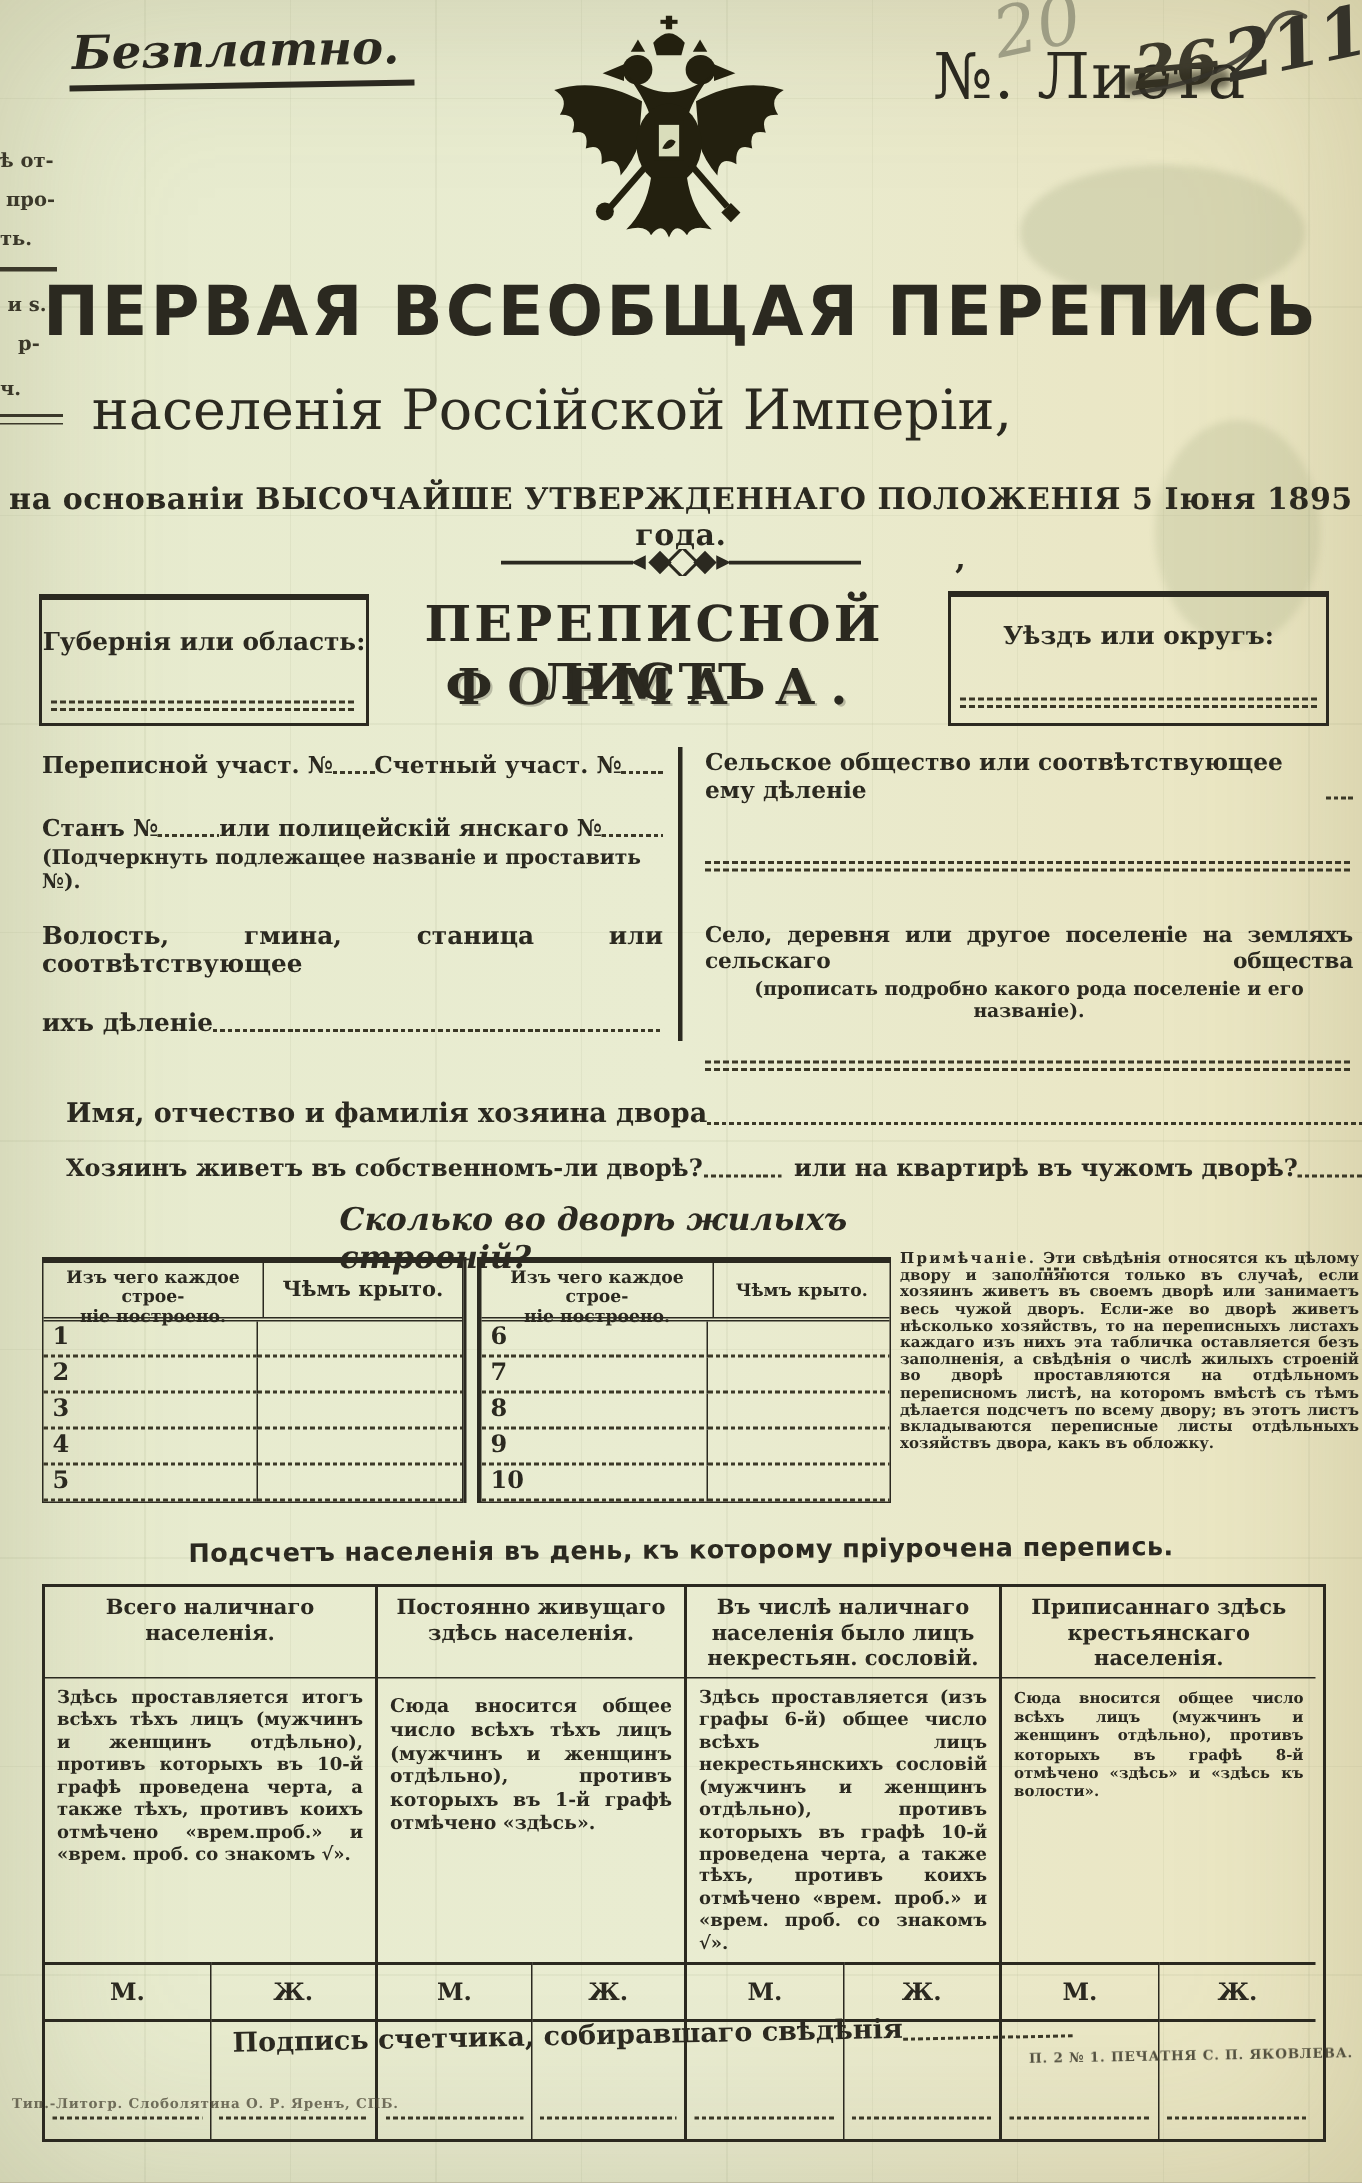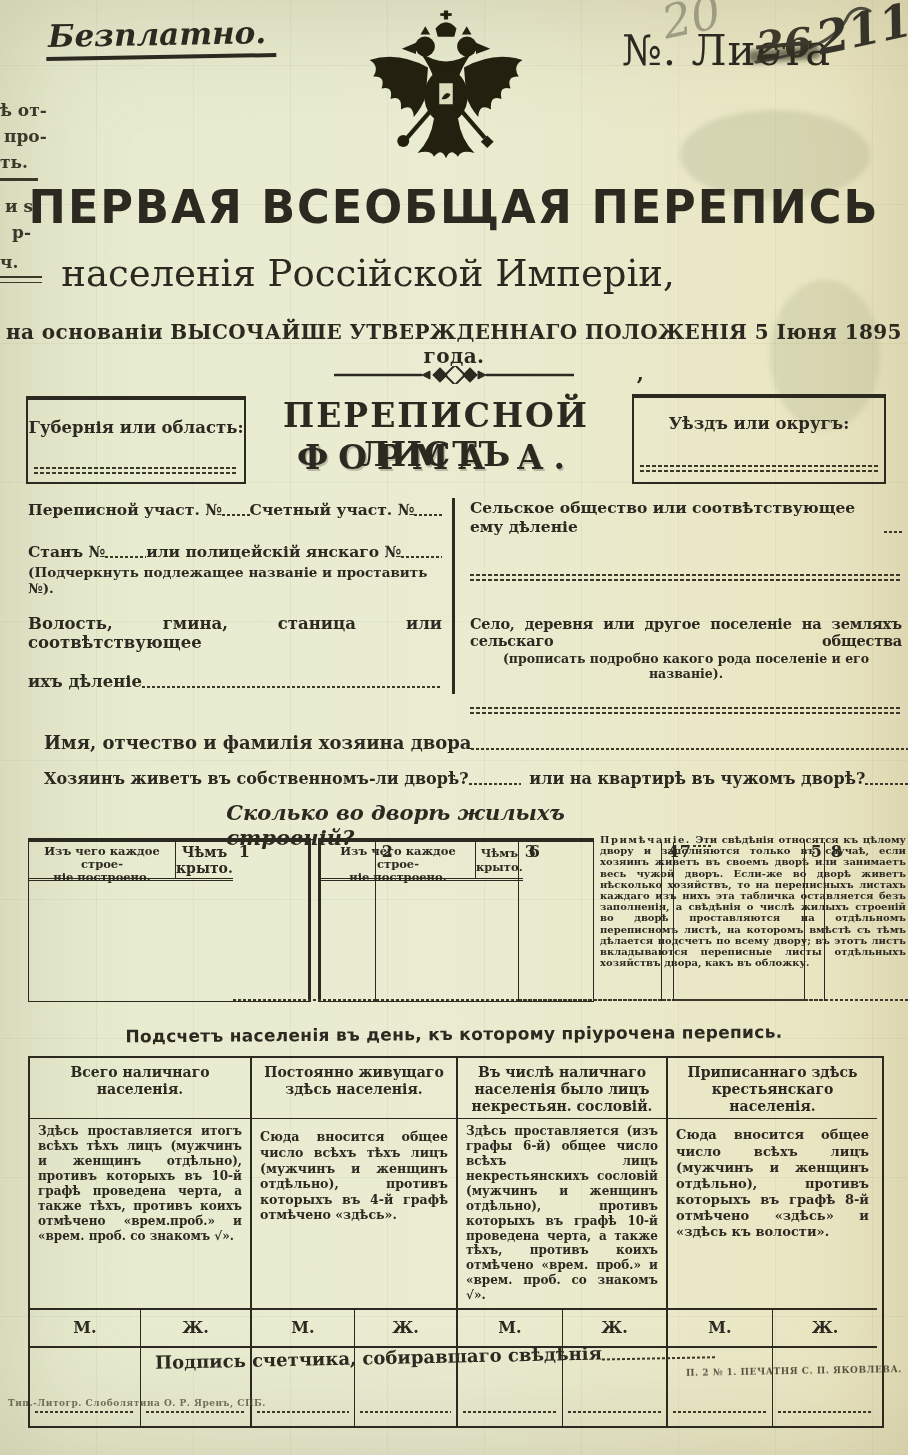--- a/index.html
+++ b/index.html
@@ -18,21 +18,21 @@
   .lead{flex:1;min-width:18px;height:1em;position:relative;}
   .lead::after,.leadfix::after{content:"";position:absolute;left:0;right:0;bottom:3px;height:2px;
     background:repeating-linear-gradient(90deg,#3b3827 0 3px,transparent 3px 5px);}
   .dots2{height:7px;
     background:repeating-linear-gradient(90deg,#3b3827 0 4px,transparent 4px 6px) top/100% 2px no-repeat,
                repeating-linear-gradient(90deg,#3b3827 0 4px,transparent 4px 6px) bottom/100% 2px no-repeat;}
   .smudge{filter:blur(2.5px);border-radius:50%;pointer-events:none;}
   
   .hbox{border:2.5px solid #2b2920;border-top-width:4px;}
   
-  .bt{display:flex;flex-direction:row;border:1.5px solid #2b2920;border-top:4px solid #2b2920;}
+  .bt{display:flex;flex-direction:column;border:1.5px solid #2b2920;border-top:4px solid #2b2920;}
   .bt-head{display:flex;border-bottom:3.5px double #2b2920;}
   .bt-h1{font-size:11.5px;line-height:1.15;text-align:center;font-weight:bold;padding:3px 2px;}
   .bt-h2{font-size:14px;text-align:center;font-weight:bold;display:flex;align-items:center;justify-content:center;}
   .bt-row{display:flex;flex:1;}
   .bt-cell{position:relative;}
   .bt-cell::after{content:"";position:absolute;left:0;right:0;bottom:0;height:2px;
     background:repeating-linear-gradient(90deg,#3b3827 0 3px,transparent 3px 5px);}
   .bt-num{font-size:16px;font-weight:bold;padding:2px 0 0 6px;line-height:1;}
   .vsep{border-left:1.5px solid #2b2920;}
   
@@ -41,21 +41,21 @@
   .ctable>.gr{border-right:2.5px solid #2b2920;}
   .ctable>.last{border-right:none;}
   .ch{grid-column:span 2;font-size:14px;line-height:1.2;text-align:center;font-weight:bold;padding:6px 8px 4px;}
   .cd{grid-column:span 2;font-size:12px;line-height:1.24;text-align:justify;font-weight:bold;
       padding:5px 8px;border-top:1.5px solid #2b2920;}
   .cm{border-top:2.5px solid #2b2920;text-align:center;font-size:16px;font-weight:bold;padding:8px 0 9px;}
   .cx{border-top:2.5px solid #2b2920;height:78px;position:relative;}
   .cx::after{content:"";position:absolute;left:5px;right:5px;bottom:13px;height:2px;
     background:repeating-linear-gradient(90deg,#3b3827 0 3px,transparent 3px 5px);}
   .hw{font-style:italic;font-family:"DejaVu Serif",serif;}
-  .frag{position:absolute;left:0;font-weight:bold;font-size:17px;color:#3b382a;}
+  .frag{position:absolute;left:0;font-weight:bold;font-size:13px;color:#3b382a;}
 </style>
 </head>
 <body>
 
 <div class="page">
 
   <div class="frag" style="top:100px;">ѣ от-</div>
   <div class="frag" style="top:126px;left:4px;">про-</div>
   <div class="frag" style="top:152px;">ть.</div>
   <div class="abs" style="top:178px;left:0;width:38px;height:3px;background:#3b382a;"></div>
@@ -276,23 +276,23 @@
 
   <div class="abs ctr b" style="left:0;width:908px;top:1024px;font-family:'DejaVu Sans',sans-serif;font-size:17px;letter-spacing:.3px;transform:rotate(-.4deg);">Подсчетъ населенія въ день, къ которому пріурочена перепись.</div>
 
   <div class="abs ctable" style="left:28px;top:1056px;width:852px;grid-template-columns:111px 111px 103px 103px 105px 105px 105px 104px;">
     <div class="ch gr">Всего наличнаго населенія.</div>
     <div class="ch gr">Постоянно живущаго здѣсь населенія.</div>
     <div class="ch gr">Въ числѣ наличнаго населенія было лицъ некрестьян. сословій.</div>
     <div class="ch last">Приписаннаго здѣсь кресть­янскаго населенія.</div>
 
     <div class="cd gr">Здѣсь проставляется итогъ всѣхъ тѣхъ лицъ (мужчинъ и женщинъ отдѣльно), противъ которыхъ въ 10-й графѣ проведена черта, а также тѣхъ, противъ коихъ отмѣчено «врем.проб.» и «врем. проб. со знакомъ √».</div>
-    <div class="cd gr" style="font-size:12.6px;padding-top:10px;">Сюда вносится общее число всѣхъ тѣхъ лицъ (мужчинъ и женщинъ отдѣльно), противъ которыхъ въ 4-й графѣ отмѣчено «здѣсь».</div>
+    <div class="cd gr" style="font-size:12.6px;padding-top:10px;">Сюда вносится общее число всѣхъ тѣхъ лицъ (мужчинъ и женщинъ отдѣльно), противъ которыхъ въ 1-й графѣ отмѣчено «здѣсь».</div>
     <div class="cd gr">Здѣсь проставляется (изъ графы 6-й) общее число всѣхъ лицъ некрестьянскихъ сословій (мужчинъ и женщинъ отдѣльно), противъ которыхъ въ графѣ 10-й проведена черта, а также тѣхъ, противъ коихъ отмѣчено «врем. проб.» и «врем. проб. со знакомъ √».</div>
-    <div class="cd last" style="font-size:13px;padding-top:8px;">Сюда вносится общее число всѣхъ лицъ (мужчинъ и женщинъ отдѣльно), противъ которыхъ въ графѣ 8-й отмѣчено «здѣсь» и «здѣсь къ волости».</div>
+    <div class="cd last" style="font-size:10px;padding-top:8px;">Сюда вносится общее число всѣхъ лицъ (мужчинъ и женщинъ отдѣльно), противъ которыхъ въ графѣ 8-й отмѣчено «здѣсь» и «здѣсь къ волости».</div>
 
     <div class="cm">М.</div>
     <div class="cm gr">Ж.</div>
     <div class="cm">М.</div>
     <div class="cm gr">Ж.</div>
     <div class="cm">М.</div>
     <div class="cm gr">Ж.</div>
     <div class="cm">М.</div>
     <div class="cm last">Ж.</div>
 

